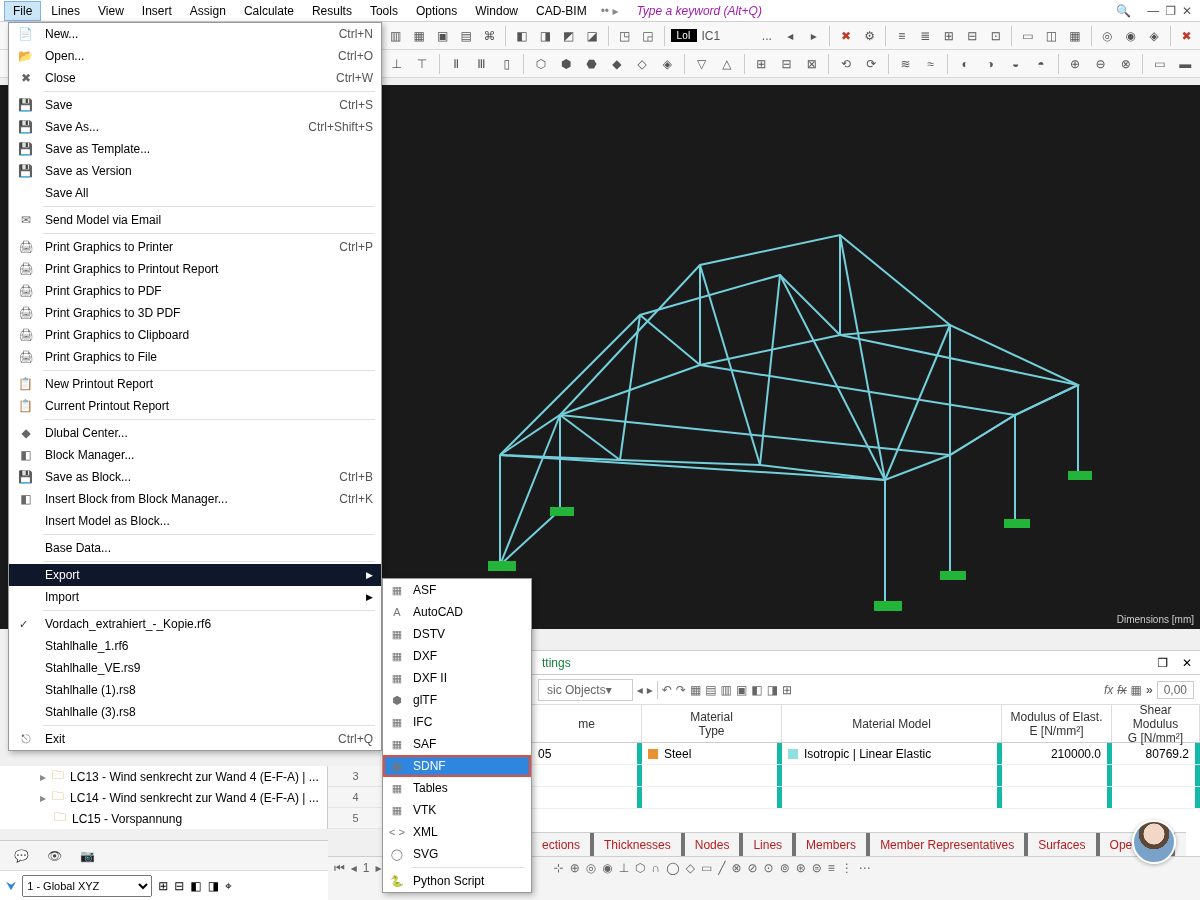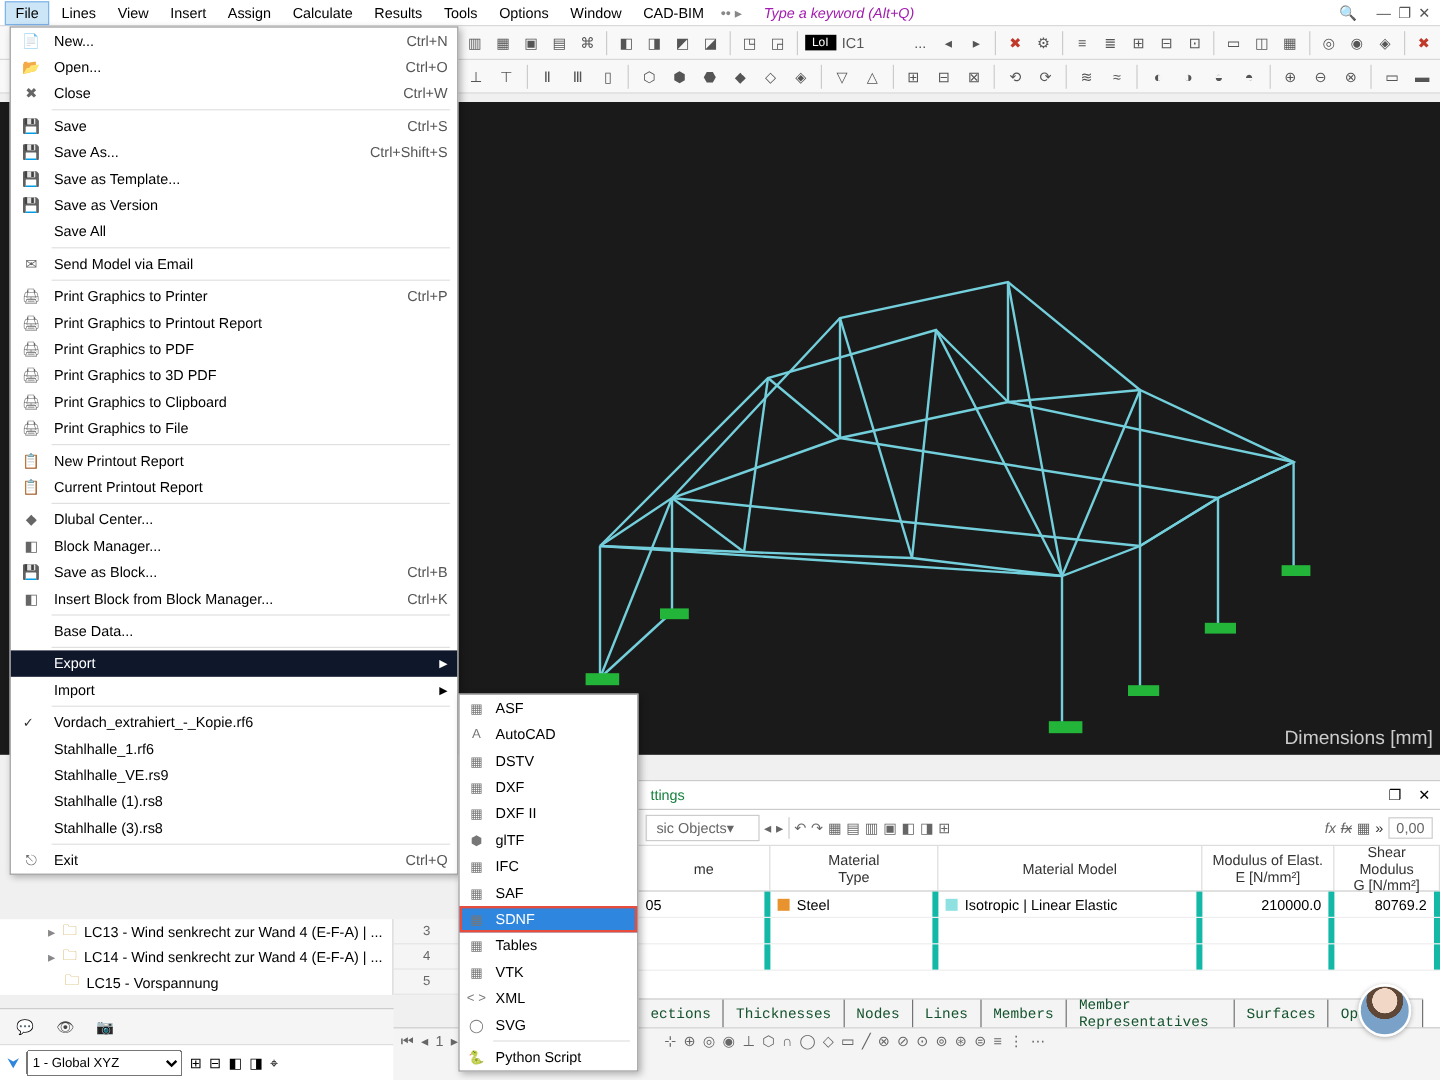--- a/index.html
+++ b/index.html
@@ -12,21 +12,21 @@
 .search { color: #a21caf; padding: 0 40px 0 12px; font-style: italic; }
 .license-text { white-space: nowrap; color: #333; padding-right: 6px; }
 .winbtns { display: flex; gap: 6px; padding: 0 4px; color: #555; }
 
 .toolbar { display: flex; align-items: center; height: 28px; background: #f8f8f8; border-bottom: 1px solid #d8d8d8; padding: 0 4px; gap: 4px; }
 .toolbar .tbtn { width: 22px; height: 22px; display: inline-flex; align-items: center; justify-content: center; border: 1px solid transparent; color: #555; }
 .toolbar .sep { width: 1px; height: 20px; background: #ccc; margin: 0 2px; }
 .loi { background: #000; color: #fff; padding: 1px 6px; font-size: 10px; }
 
 .viewport { position: absolute; left: 0; right: 0; top: 85px; height: 544px; background: #1a1a1a; }
-.dim-label { position: absolute; right: 6px; bottom: 4px; color: #ccc; font-size: 16px; }
+.dim-label { position: absolute; right: 6px; bottom: 4px; color: #ccc; font-size: 10px; }
 
 .file-menu { position: absolute; left: 8px; top: 22px; width: 374px; background: #fff; border: 1px solid #999; box-shadow: 2px 2px 6px rgba(0,0,0,.3); z-index: 50; }
 .mitem { display: flex; align-items: center; height: 22px; padding: 0 8px 0 36px; position: relative; }
 .mitem.hl { background: #0f172a; color: #fff; }
 .mitem .ic { position: absolute; left: 8px; width: 18px; text-align: center; font-size: 12px; color: #666; }
 .mitem .sc { margin-left: auto; color: #555; }
 .mitem .arr { margin-left: auto; font-size: 9px; }
 .msep { height: 1px; background: #e0e0e0; margin: 2px 6px 2px 34px; }
 .mitem .chk { position: absolute; left: 10px; font-size: 11px; color: #333; }
 
@@ -55,21 +55,21 @@
 .thead .gap { flex: 1; }
 .ttool { display: flex; align-items: center; height: 30px; border-bottom: 1px solid #ddd; gap: 4px; padding: 0 6px; color: #666; }
 .ttool .dd { height: 22px; border: 1px solid #ccc; padding: 0 20px 0 8px; display: inline-flex; align-items: center; background: #fff; }
 .tcols { display: flex; height: 38px; border-bottom: 1px solid #ccc; font-size: 11px; }
 .tcols > div { border-right: 1px solid #ddd; display: flex; align-items: center; justify-content: center; text-align: center; padding: 0 4px; color: #333; }
 .trow { display: flex; height: 22px; border-bottom: 1px solid #eee; font-size: 11px; }
 .trow > div { border-right: 5px solid #14b8a6; display: flex; align-items: center; padding: 0 6px; }
 .sw { width: 10px; height: 10px; display: inline-block; margin-right: 6px; }
 
 .tabs { position: absolute; left: 532px; right: 14px; bottom: 44px; height: 24px; background: #f4f4f4; border-top: 1px solid #ccc; display: flex; align-items: center; font-size: 11px; z-index: 2; }
-.tabs .t { padding: 0 10px; height: 100%; display: flex; align-items: center; border-right: 1px solid #737373; color: #14532d; font-family: Liberation Mono, monospace; }
+.tabs .t { padding: 0 10px; height: 100%; display: flex; align-items: center; border-right: 4px solid #737373; color: #b91c1c; }
 
 .statusbar { position: absolute; left: 328px; right: 0; bottom: 0; height: 44px; background: #f4f4f4; border-top: 1px solid #ccc; }
 .sb1 { display: flex; align-items: center; height: 22px; gap: 6px; padding: 0 6px; color: #666; font-size: 11px; }
 
 .avatar { position: absolute; right: 24px; bottom: 36px; width: 44px; height: 44px; border-radius: 50%; background: radial-gradient(circle at 50% 30%, #f1d7c6 30%, #5e4737 31% 44%, #7aa2c9 45%); border:2px solid #fff; box-shadow: 0 1px 4px rgba(0,0,0,.3); z-index: 70; }
 
 svg.structure { width: 100%; height: 100%; }
 </style>
 </head>
 <body>
@@ -319,20 +319,23 @@
     </div>
     <div class="mitem">
       <span class="ic">💾</span>
       <span>Save as Block...</span>
       <span class="sc">Ctrl+B</span>
     </div>
     <div class="mitem">
       <span class="ic">◧</span>
       <span>Insert Block from Block Manager...</span>
       <span class="sc">Ctrl+K</span>
+    </div>
+    <div class="mitem">
+      <span>Insert Model as Block...</span>
     </div>
     <div class="msep"></div>
     <div class="mitem">
       <span>Base Data...</span>
     </div>
     <div class="msep"></div>
     <div class="mitem hl">
       <span>Export</span>
       <span class="arr">▶</span>
     </div>

